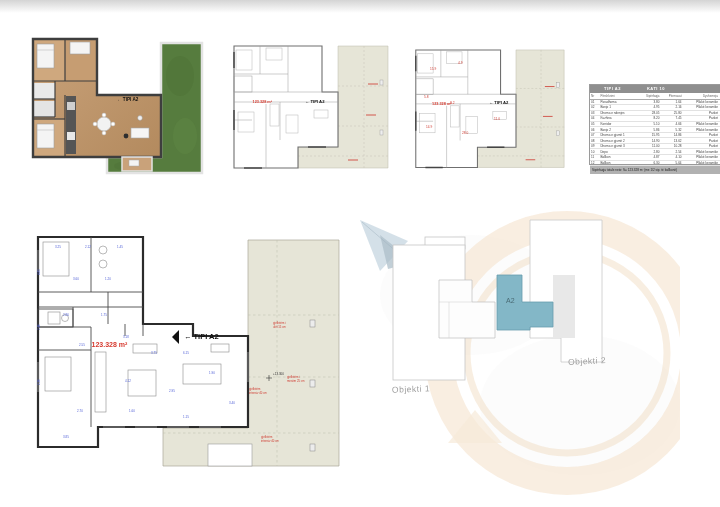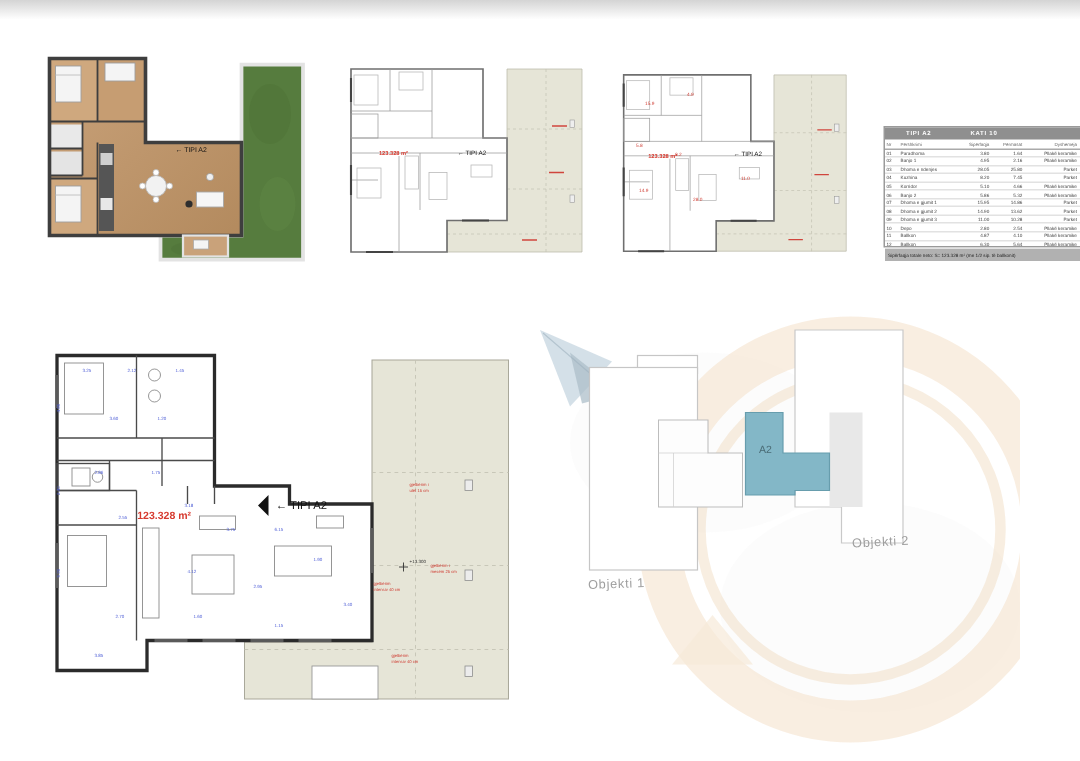--- a/index.html
+++ b/index.html
@@ -6,21 +6,21 @@
   body{
     width:720px;height:507px;position:relative;overflow:hidden;
     background:#ffffff;font-family:"Liberation Sans",sans-serif;
     -webkit-font-smoothing:antialiased;
   }
   .top-shade{position:absolute;left:0;top:0;width:720px;height:13px;
     background:linear-gradient(#d4d4d4,#ffffff);}
   .panel{position:absolute;}
   .panel svg{display:block;width:100%;height:100%;}
   .lbl{position:absolute;white-space:nowrap;line-height:1;}
-  .tip-label{color:#111;font-weight:normal;}
+  .tip-label{color:#111;font-weight:bold;}
   .area-red{color:#d63a2f;font-weight:bold;}
   .mark{position:absolute;line-height:1;white-space:nowrap;transform-origin:left bottom;}
   .mark.blue{color:#4f5fd6;font-size:3px;}
   .mark.red{color:#cf3a30;font-size:2.8px;}
   .mark.redbig{color:#cf3a30;font-size:3.2px;}
   .mark.black{color:#333;font-size:3px;}
 
   
   .sched{position:absolute;left:589px;top:84px;width:130px;height:79px;
     background:#fff;border:0.5px solid #9a9a9a;font-size:3.1px;color:#444;}

